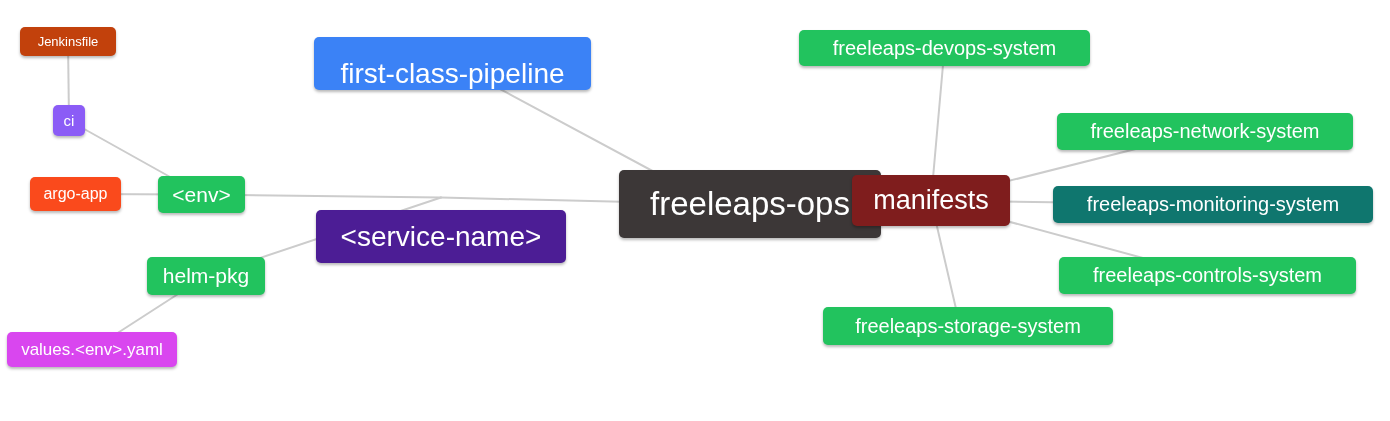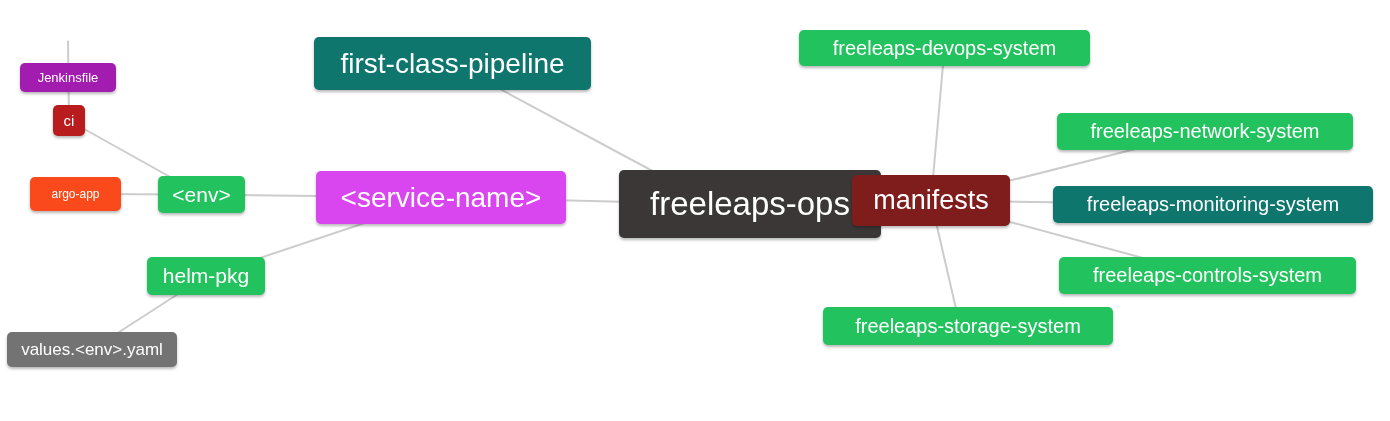--- a/index.html
+++ b/index.html
@@ -36,21 +36,21 @@
     color: #ffffff;
     border-radius: 5px;
     box-shadow: 0 2px 3px rgba(0,0,0,0.28);
     white-space: nowrap;
     cursor: pointer;
     box-sizing: border-box;
   }
   
   #n-jenkinsfile            { left:20px;   top:27px;  width:96px;  height:29px; font-size:13px; }
   #n-ci                     { left:53px;   top:105px; width:32px;  height:31px; font-size:15px; }
-  #n-argo_app               { left:30px;   top:177px; width:91px;  height:34px; font-size:12px; }
+  #n-argo_app               { left:30px;   top:177px; width:91px;  height:34px; font-size:16px; }
   #n-env                    { left:158px;  top:176px; width:87px;  height:37px; font-size:21px;align-items:center; }
   #n-helm_pkg               { left:147px;  top:257px; width:118px; height:38px; font-size:21px; }
   #n-values_env_yaml        { left:7px;    top:332px; width:170px; height:35px; font-size:17px; }
   #n-first_class_pipeline   { left:314px;  top:37px;  width:277px; height:53px; font-size:28px; }
   #n-service_name           { left:316px;  top:171px; width:250px; height:53px; font-size:28px; }
   #n-root                   { left:583px;  top:170px; width:262px; height:68px; font-size:33px; }
   #n-manifests              { left:852px;  top:175px; width:158px; height:51px; font-size:27px; }
   #n-devops                 { left:799px;  top:30px;  width:291px; height:36px; font-size:20px;justify-content:center; }
   #n-network                { left:1057px; top:113px; width:296px; height:37px; font-size:20px;justify-content:center; }
   #n-monitoring             { left:1053px; top:186px; width:320px; height:37px; font-size:20px; }
@@ -72,49 +72,49 @@
       <line x1="452.5" y1="63.5" x2="714" y2="204"></line>
       <line x1="441" y1="197.5" x2="714" y2="204"></line>
       <line x1="714" y1="204" x2="931" y2="200.5"></line>
       <line x1="931" y1="200.5" x2="944.5" y2="48"></line>
       <line x1="931" y1="200.5" x2="1205" y2="131.5"></line>
       <line x1="931" y1="200.5" x2="1213" y2="204.5"></line>
       <line x1="931" y1="200.5" x2="1207.5" y2="275.5"></line>
       <line x1="931" y1="200.5" x2="960" y2="326"></line>
     </svg>
 
-  <div class="node" id="n-jenkinsfile" style="background: #a21caf; margin-top: 36px;">
+  <div class="node" id="n-jenkinsfile" style="background: #c2410c;">
     <span>Jenkinsfile</span>
   </div>
 
-  <div class="node" id="n-ci" style="background: #b91c1c;">
+  <div class="node" id="n-ci" style="background: #8b5cf6;">
     <span>ci</span>
   </div>
 
   <div class="node" id="n-argo_app" style="background: rgb(250, 74, 28);">
     <span>argo-app</span>
   </div>
 
   <div class="node" id="n-env" style="background: rgb(34, 195, 94);">
     <span>&lt;env&gt;</span>
   </div>
 
   <div class="node" id="n-helm_pkg" style="background: rgb(34, 195, 94);">
     <span>helm-pkg</span>
   </div>
 
-  <div class="node" id="n-values_env_yaml" style="background: #737373;">
+  <div class="node" id="n-values_env_yaml" style="background: #d946ef;">
     <span>values.&lt;env&gt;.yaml</span>
   </div>
 
-  <div class="node" id="n-first_class_pipeline" style="background: #0f766e;">
+  <div class="node" id="n-first_class_pipeline" style="background: #3b82f6; align-items: flex-end;">
     <span>first-class-pipeline</span>
   </div>
 
-  <div class="node" id="n-service_name" style="background: #d946ef;">
+  <div class="node" id="n-service_name" style="background: #4c1d95; margin-top: 39px;">
     <span>&lt;service-name&gt;</span>
   </div>
 
   <div class="node" id="n-root" style="background: rgb(60, 55, 55); margin-left: 36px;">
     <span>freeleaps-ops</span>
   </div>
 
   <div class="node" id="n-manifests" style="background: #7f1d1d;">
     <span>manifests</span>
   </div>

